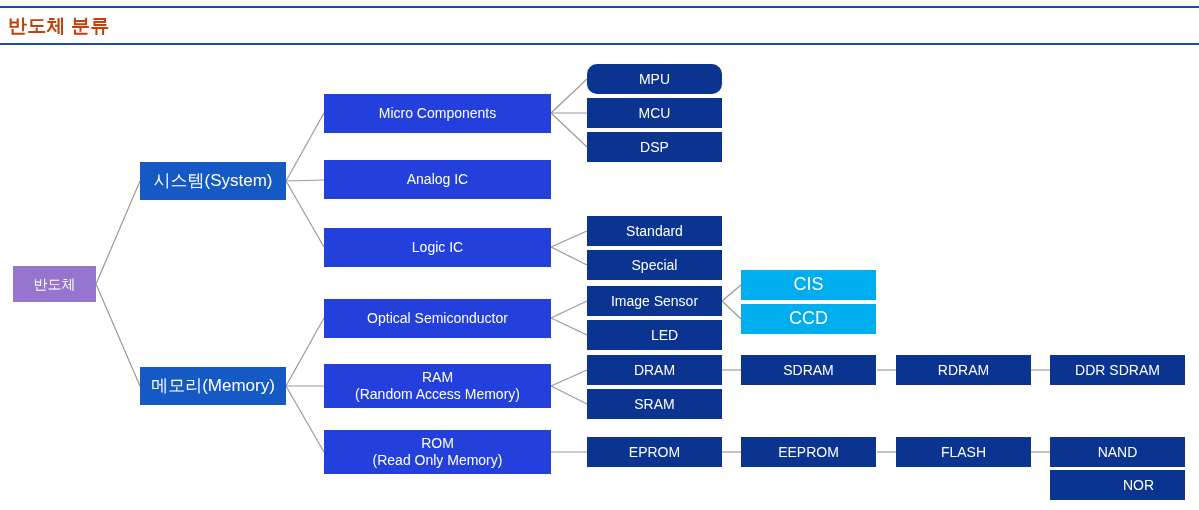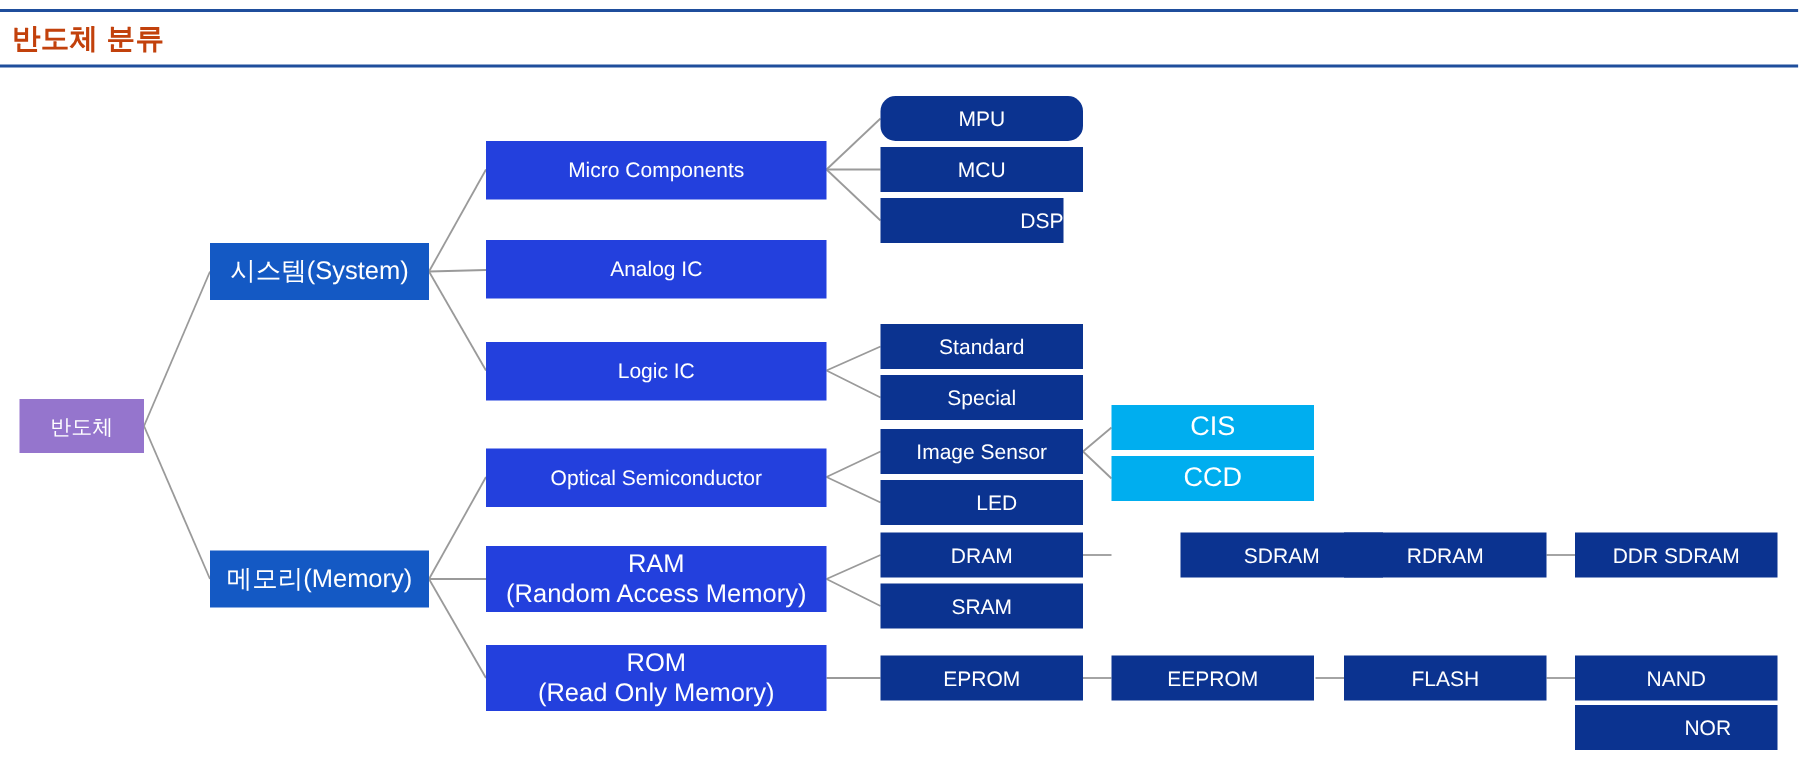--- a/index.html
+++ b/index.html
@@ -16,21 +16,21 @@
   #links{position:absolute;left:0;top:0;width:1199px;height:510px;}
 
   
   .node{position:absolute;display:flex;align-items:center;justify-content:center;
         color:#ffffff;text-align:center;line-height:1.18;box-sizing:border-box;}
   .lv-root{background:#9575cd;font-size:14px;}
   .lv1{background:#1459c4;font-size:17px;}
   .lv2{background:#2340dd;font-size:14px;}
   .lv3{background:#0b3390;font-size:14px;}
   .lv4{background:#00aeef;font-size:18px;}
-  .two-line{font-size:17px;}
+  .two-line{font-size:14px;}
 </style>
 </head>
 <body>
 
 <div id="page">
 
   <div id="header-rule-top"></div>
   <div id="page-title">반도체 분류</div>
   <div id="header-rule-bottom"></div>
 
@@ -107,21 +107,21 @@
     <span>ROM</span>
     <span>(Read Only Memory)</span>
   </div>
 
   <div class="node lv3" style="left:587px;top:64px;width:135px;height:30px;border-radius:10px;">
     <span>MPU</span>
   </div>
   <div class="node lv3" style="left:587px;top:98px;width:135px;height:30px;">
     <span>MCU</span>
   </div>
-  <div class="node lv3" style="left:587px;top:132px;width:122px;height:30px;justify-content:flex-end;">
+  <div class="node lv3" style="left:587px;top:132px;width:135px;height:30px;">
     <span>DSP</span>
   </div>
 
   <div class="node lv3" style="left:587px;top:216px;width:135px;height:30px;">
     <span>Standard</span>
   </div>
   <div class="node lv3" style="left:587px;top:250px;width:135px;height:30px;">
     <span>Special</span>
   </div>
 
@@ -142,21 +142,21 @@
   <div class="node lv3" style="left:587px;top:437px;width:135px;height:30px;">
     <span>EPROM</span>
   </div>
 
   <div class="node lv4" style="left:741px;top:270px;width:135px;height:30px;">
     <span>CIS</span>
   </div>
   <div class="node lv4" style="left:741px;top:304px;width:135px;height:30px;">
     <span>CCD</span>
   </div>
-  <div class="node lv3" style="left:741px;top:355px;width:135px;height:30px;margin-left:46px;">
+  <div class="node lv3" style="left:741px;top:355px;width:135px;height:30px;">
     <span>SDRAM</span>
   </div>
   <div class="node lv3" style="left:741px;top:437px;width:135px;height:30px;">
     <span>EEPROM</span>
   </div>
 
   <div class="node lv3" style="left:896px;top:355px;width:135px;height:30px;">
     <span>RDRAM</span>
   </div>
   <div class="node lv3" style="left:896px;top:437px;width:135px;height:30px;">

